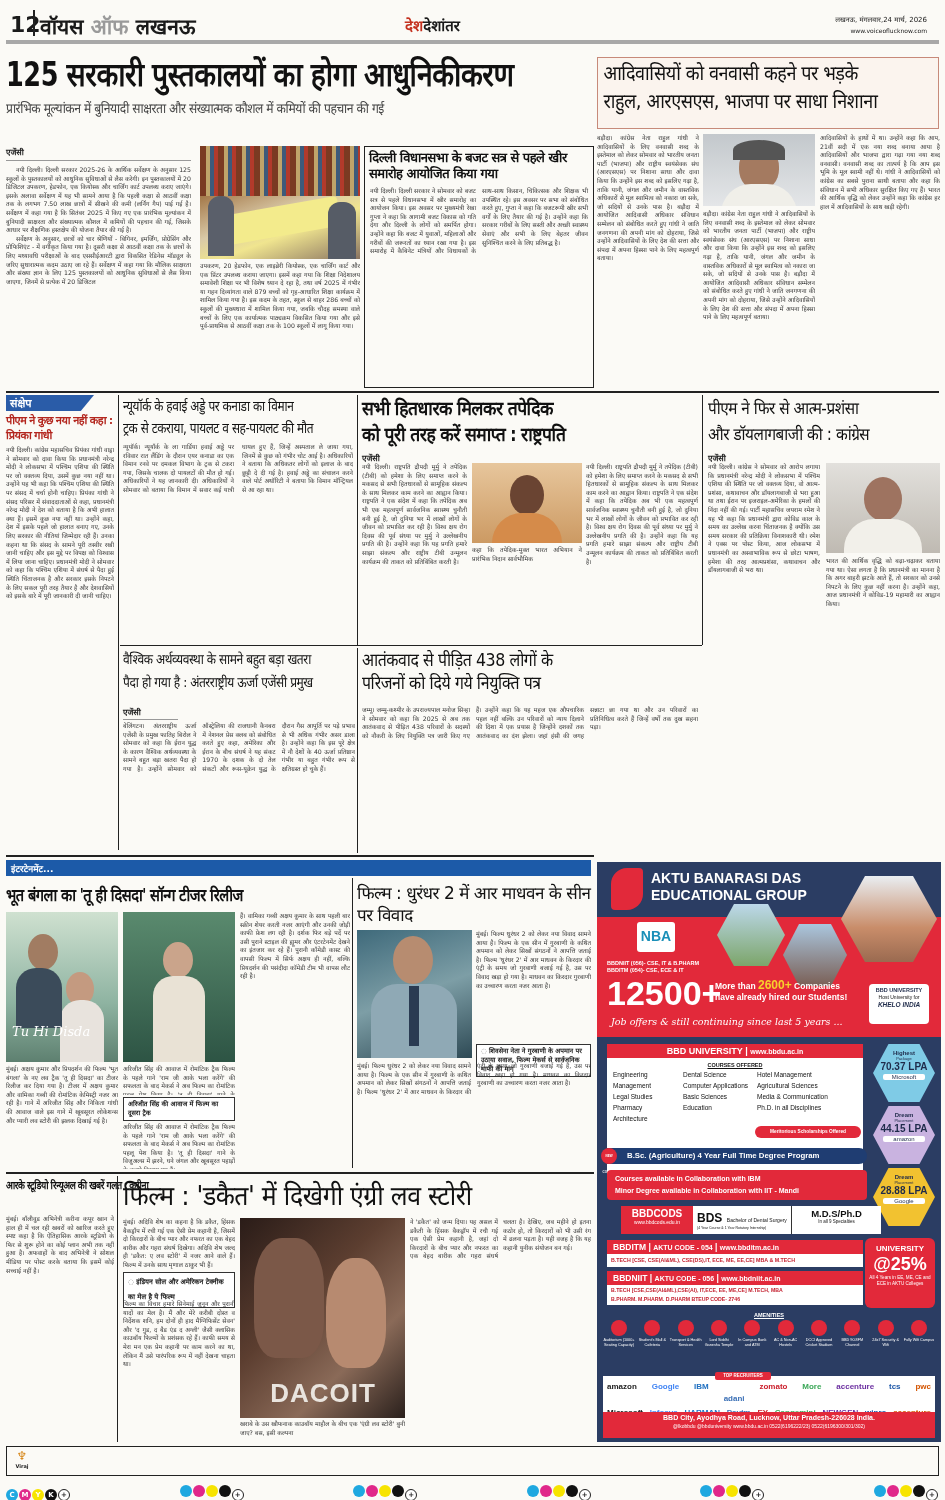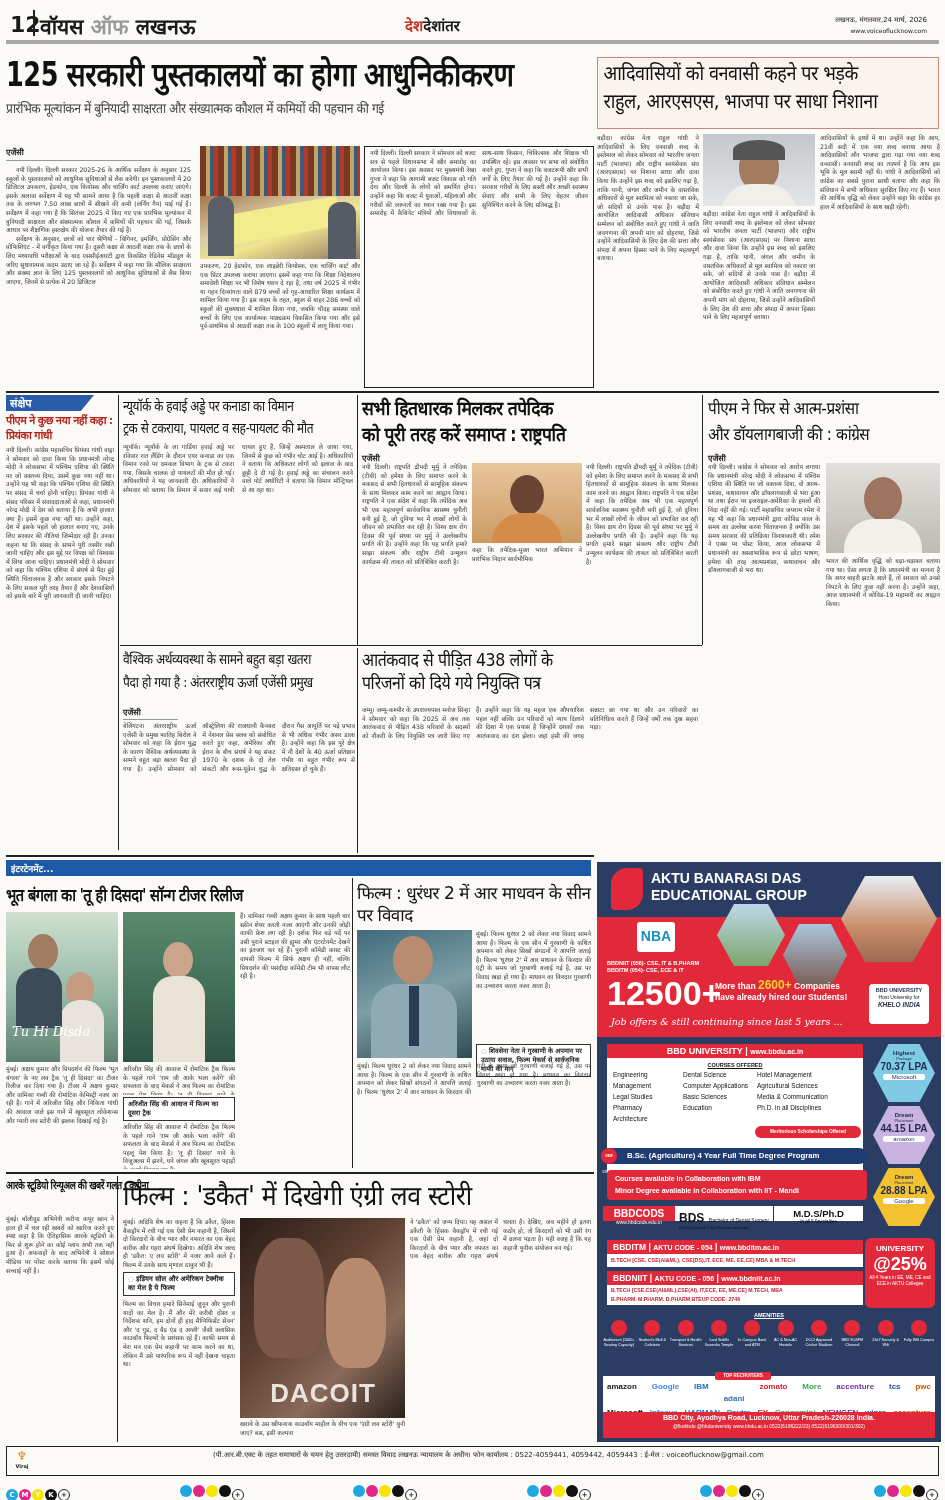--- a/index.html
+++ b/index.html
@@ -60,20 +60,21 @@
 </div>
 <div class="photo" style="left:200px;top:146px;width:160px;height:113px;background:linear-gradient(160deg,#6b4a2c 0%,#a57a4b 30%,#d9c9a7 55%,#f0e58f 70%,#8a7462 100%)">
   <div class="abs" style="left:0;top:0;width:160px;height:50px;background:repeating-linear-gradient(90deg,#7a3a22 0 6px,#c0a46a 6px 10px,#3e5a7a 10px 14px,#b23a2b 14px 18px)"></div>
   <div class="abs" style="left:20px;top:60px;width:120px;height:30px;background:#f3eb8c;border-radius:4px;transform:rotate(-10deg)"></div>
   <div class="abs" style="left:8px;top:50px;width:26px;height:60px;background:#5a5f6a;border-radius:12px 12px 0 0"></div>
   <div class="abs" style="left:128px;top:56px;width:28px;height:57px;background:#565c66;border-radius:12px 12px 0 0"></div>
 </div>
 <div class="abs txt" style="left:200px;top:262px;width:160px;height:124px">उपकरण, 20 हेडफोन, एक लाइब्रेरी कियोस्क, एक चार्जिंग कार्ट और एक प्रिंटर उपलब्ध कराया जाएगा। इसमें कहा गया कि शिक्षा निदेशालय समावेशी शिक्षा पर भी विशेष ध्यान दे रहा है, तथा वर्ष 2025 में गंभीर या गहन दिव्यांगता वाले 879 बच्चों को गृह-आधारित शिक्षा कार्यक्रम में शामिल किया गया है। इस कदम के तहत, स्कूल से बाहर 286 बच्चों को स्कूलों की मुख्यधारा में शामिल किया गया, जबकि चौदह समस्या वाले बच्चों के लिए एक कार्यात्मक पाठ्यक्रम विकसित किया गया और इसे पूर्व-प्राथमिक से आठवीं कक्षा तक के 100 स्कूलों में लागू किया गया।</div>
 
 <div class="abs" style="left:364px;top:146px;width:230px;height:242px;border:1px solid #222">
+  <div class="hl-l" style="padding:3px 4px;font-size:13px;line-height:16px;font-weight:bold">दिल्ली विधानसभा के बजट सत्र से पहले खीर समारोह आयोजित किया गया</div>
   <div class="txt" style="padding:2px 5px;height:200px;column-count:2;column-gap:6px">नयी दिल्ली। दिल्ली सरकार ने सोमवार को बजट सत्र से पहले विधानसभा में खीर समारोह का आयोजन किया। इस अवसर पर मुख्यमंत्री रेखा गुप्ता ने कहा कि आगामी बजट विकास को गति देगा और दिल्ली के लोगों को समर्पित होगा। उन्होंने कहा कि बजट में युवाओं, महिलाओं और गरीबों की जरूरतों का ध्यान रखा गया है। इस समारोह में कैबिनेट मंत्रियों और विधायकों के साथ-साथ किसान, चिकित्सक और शिक्षक भी उपस्थित रहे। इस अवसर पर सभा को संबोधित करते हुए, गुप्ता ने कहा कि बजटरूपी खीर सभी वर्गों के लिए तैयार की गई है। उन्होंने कहा कि सरकार गरीबों के लिए सस्ती और अच्छी स्वास्थ्य सेवाएं और सभी के लिए बेहतर जीवन सुनिश्चित करने के लिए प्रतिबद्ध है।</div>
 </div>
 
 <div class="abs" style="left:597px;top:57px;width:342px;height:72px;border:1px solid #c78a7a;background:#fbf4ee">
   <div class="hl-l" style="padding:2px 6px;font-size:20px;line-height:26px;white-space:nowrap;transform:scaleX(0.9);transform-origin:left">आदिवासियों को वनवासी कहने पर भड़के</div>
   <div class="hl-l" style="padding:0 6px;font-size:20px;line-height:26px;white-space:nowrap;transform:scaleX(0.9);transform-origin:left">राहुल, आरएसएस, भाजपा पर साधा निशाना</div>
 </div>
 <div class="abs txt" style="left:597px;top:134px;width:102px;height:254px">बड़ौदा। कांग्रेस नेता राहुल गांधी ने आदिवासियों के लिए वनवासी शब्द के इस्तेमाल को लेकर सोमवार को भारतीय जनता पार्टी (भाजपा) और राष्ट्रीय स्वयंसेवक संघ (आरएसएस) पर निशाना साधा और दावा किया कि उन्होंने इस शब्द को इसलिए गढ़ा है, ताकि यानी, जंगल और जमीन के वास्तविक अधिकारों से मूल स्वामित्व को नकारा जा सके, जो सदियों से उनके पास है। बड़ौदा में आयोजित आदिवासी अधिकार संविधान सम्मेलन को संबोधित करते हुए गांधी ने जाति जनगणना की अपनी मांग को दोहराया, जिसे उन्होंने आदिवासियों के लिए देश की सत्ता और संपदा में अपना हिस्सा पाने के लिए महत्वपूर्ण बताया।</div>
 <div class="photo" style="left:703px;top:134px;width:112px;height:72px;background:linear-gradient(180deg,#c3c8cc,#e4e6e8)">
   <div class="abs" style="left:36px;top:10px;width:40px;height:46px;background:#a47a60;border-radius:50% 50% 45% 45%"></div>
@@ -164,21 +165,21 @@
 <div class="abs txt" style="left:357px;top:1062px;width:234px;height:106px;column-count:2;column-gap:6px">मुंबई। फिल्म धुरंधर 2 को लेकर नया विवाद सामने आया है। फिल्म के एक सीन में गुरबाणी के कथित अपमान को लेकर सिखों संगठनों ने आपत्ति जताई है। फिल्म 'धुरंधर 2' में आर माधवन के किरदार की एंट्री के समय जो गुरबाणी बजाई गई है, उस पर विवाद खड़ा हो गया है। माधवन का किरदार गुरबाणी का उच्चारण करता नजर आता है।</div>
 
 <div class="hrule" style="left:6px;top:1172px;width:588px;height:2px"></div>
 
 <div class="abs hl" style="left:6px;top:1177px;width:108px;font-size:11px;line-height:17px;white-space:nowrap;transform:scaleX(0.82);transform-origin:left">आरके स्टूडियो रिन्यूअल की खबरें गलत : करीना</div>
 <div class="abs txt" style="left:6px;top:1215px;width:108px;height:226px">मुंबई। बॉलीवुड अभिनेत्री करीना कपूर खान ने हाल ही में चल रही खबरों को खारिज करते हुए स्पष्ट कहा है कि ऐतिहासिक आरके स्टूडियो के फिर से शुरू होने का कोई प्लान अभी तक नहीं हुआ है। अफवाहों के बाद अभिनेत्री ने सोशल मीडिया पर पोस्ट करके बताया कि इसमें कोई सच्चाई नहीं है।</div>
 <div class="vrule" style="left:117px;top:1176px;height:266px"></div>
 
 <div class="abs hl-l" style="left:123px;top:1178px;width:468px;font-size:27px;line-height:36px;white-space:nowrap;transform:scaleX(0.92);transform-origin:left">फिल्म : 'डकैत' में दिखेगी एंग्री लव स्टोरी</div>
 <div class="abs txt" style="left:123px;top:1218px;width:112px;height:52px">मुंबई। अदिवि शेष का कहना है कि डकैत, हिंसक बैकड्रॉप में रची गई एक ऐसी प्रेम कहानी है, जिसमें दो किरदारों के बीच प्यार और नफरत का एक बेहद बारीक और गहरा संघर्ष दिखेगा। अदिवि शेष जल्द ही 'डकैत: ए लव स्टोरी' में नजर आने वाले हैं। फिल्म में उनके साथ मृणाल ठाकुर भी हैं।</div>
-<div class="abs bullet-box" style="left:123px;top:1272px;width:112px;font-size:6.8px;line-height:9px"><span style="color:#777">◌ </span><span>इंडियन सोल और अमेरिकन टेक्नीक का मेल है ये फिल्म</span></div>
+<div class="abs bullet-box" style="left:123px;top:1272px;width:112px;font-size:6.8px;line-height:15px"><span style="color:#777">◌ </span><span>इंडियन सोल और अमेरिकन टेक्नीक का मेल है ये फिल्म</span></div>
 <div class="abs txt" style="left:123px;top:1300px;width:112px;height:142px">फिल्म का विचार हमारे सिनेमाई जुनून और पुरानी यादों का मेल है। मैं और मेरे करीबी दोस्त व निर्देशक शनि, हम दोनों ही हाद मैग्निफिसेंट सेवन' और 'द गुड, द बैड एंड द अग्ली' जैसी क्लासिक काउबॉय फिल्मों के प्रशंसक रहे हैं। काफी समय से मेरा मन एक प्रेम कहानी पर काम करने का था, लेकिन मैं उसे पारंपरिक रूप में नहीं देखना चाहता था।</div>
 <div class="photo" style="left:240px;top:1218px;width:165px;height:200px;background:linear-gradient(135deg,#2a1c18,#5c3e30 40%,#8a6a58 70%,#2a201c)">
   <div class="abs" style="left:14px;top:20px;width:70px;height:120px;background:#7b5848;border-radius:40% 40% 30% 30%"></div>
   <div class="abs" style="left:86px;top:40px;width:60px;height:110px;background:#b78a70;border-radius:45% 45% 35% 35%"></div>
   <div class="abs" style="left:8px;top:160px;width:150px;font-family:'Liberation Sans',sans-serif;font-weight:bold;font-size:26px;color:#e9e4de;letter-spacing:1px;text-align:center">DACOIT</div>
 </div>
 <div class="abs txt" style="left:240px;top:1420px;width:165px;height:22px">खराबे के उस खौफनाक काउबॉय माहौल के बीच एक 'एंग्री लव स्टोरी' बुनी जाए? बस, इसी कल्पना</div>
 <div class="abs txt" style="left:410px;top:1218px;width:181px;height:224px;column-count:2;column-gap:5px">ने 'डकैत' को जन्म दिया। यह असल में डकैती के हिंसक बैकड्रॉप में रची गई एक ऐसी प्रेम कहानी है, जहां दो किरदारों के बीच प्यार और नफरत का एक बेहद बारीक और गहरा संघर्ष चलता है। देखिए, जब महीने हो इतना कठोर हो, तो किरदारों को भी उसी रंग में ढलना पड़ता है। यही वजह है कि यह कहानी युनीक संयोजन बन गई।</div>
 
 <div id="ad" class="abs">
@@ -259,21 +260,21 @@
         <div style="font-size: 6px; background: rgb(255, 255, 255); margin: 2px 10px 0px; border-radius: 2px;">amazon</div>
       </div>
       <div class="abs hex" style="left: 276px; top: 306px; width: 62px; height: 58px; background: rgb(242, 194, 48); text-align: center; font-family: &quot;Liberation Sans&quot;, sans-serif; color: rgb(31, 43, 74); padding-top: 6px;">
         <div style="font-size: 6px; font-weight: bold;">Dream</div>
         <div style="font-size: 4px;">Placement</div>
         <div style="font-size: 10px; font-weight: bold;">28.88 LPA</div>
         <div style="font-size: 6px; background: rgb(255, 255, 255); margin: 2px 10px 0px; border-radius: 2px;">Google</div>
       </div>
     </div>
 
-  <div class="abs" style="left:6px;top:344px;width:260px;height:15px;display:flex">
+  <div class="abs" style="left:24px;top:344px;width:260px;height:28px;display:flex">
     <div class="ad-red" style="width:72px;text-align:center;padding-top:2px">
       <div style="font-size:10px;font-weight:bold">BBDCODS</div>
       <div style="font-size:5px">www.bbdcods.edu.in</div>
     </div>
     <div class="white-card" style="width:98px;padding:2px 4px">
       <span style="font-weight:bold;font-size:12px">BDS</span>
       <span style="font-size:5px">Bachelor of Dental Surgery</span>
       <div style="font-size:3.5px">(4 Year Course &amp; 1 Year Rotatory Internship)</div>
     </div>
     <div class="white-card" style="width:90px;text-align:center;padding-top:2px;border-left:1px solid #333">
@@ -373,21 +374,20 @@
     <div style="font-size:5px;margin-top:2px">@lkobbdu  @bbduniversity  www.bbdu.ac.in  0522(6196222/23) 0522(6196300/301/302)</div>
   </div>
 </div>
 
 <div class="abs" style="left:6px;top:1446px;width:933px;height:30px;border:1.5px solid #222">
   <div class="abs" style="left:4px;top:2px;width:22px;height:24px;text-align:center">
     <div style="font-size:12px;color:#d88a1f;line-height:14px">♆</div>
     <div style="font-size:5px;font-weight:bold">Viraj</div>
   </div>
   <div class="abs" style="left:34px;top:3px;width:895px;font-size:7px;line-height:11px;text-align:center;white-space:nowrap;overflow:hidden">
-    <div>(पी.आर.बी.एक्ट के तहत समाचारों के चयन हेतु उत्तरदायी) समस्त विवाद लखनऊ न्यायालय के अधीन। फोन कार्यालय : 0522-4059441, 4059442, 4059443 : ई-मेल : voiceoflucknow@gmail.com</div>
   </div>
 </div>
 
 <div id="reg" class="abs" style="left:6px;top:1482px;width:933px;height:14px;display:flex;justify-content:space-between">
     <div class="cmyk"><span style="background: rgb(31, 168, 224);">C</span><span style="background: rgb(224, 40, 138);">M</span><span style="background: rgb(247, 228, 0);">Y</span><span style="background: rgb(17, 17, 17);">K</span><span style="background: rgb(255, 255, 255); border: 1px solid rgb(34, 34, 34); color: rgb(34, 34, 34); line-height: 10px; width: 12px; height: 12px;">+</span></div>
     <div class="cmyk"><span style="background: rgb(31, 168, 224);"></span><span style="background: rgb(224, 40, 138);"></span><span style="background: rgb(247, 228, 0);"></span><span style="background: rgb(17, 17, 17);"></span><span style="background: rgb(255, 255, 255); border: 1px solid rgb(34, 34, 34); color: rgb(34, 34, 34); line-height: 10px; width: 12px; height: 12px;">+</span></div>
     <div class="cmyk"><span style="background: rgb(31, 168, 224);"></span><span style="background: rgb(224, 40, 138);"></span><span style="background: rgb(247, 228, 0);"></span><span style="background: rgb(17, 17, 17);"></span><span style="background: rgb(255, 255, 255); border: 1px solid rgb(34, 34, 34); color: rgb(34, 34, 34); line-height: 10px; width: 12px; height: 12px;">+</span></div>
     <div class="cmyk"><span style="background: rgb(31, 168, 224);"></span><span style="background: rgb(224, 40, 138);"></span><span style="background: rgb(247, 228, 0);"></span><span style="background: rgb(17, 17, 17);"></span><span style="background: rgb(255, 255, 255); border: 1px solid rgb(34, 34, 34); color: rgb(34, 34, 34); line-height: 10px; width: 12px; height: 12px;">+</span></div>
     <div class="cmyk"><span style="background: rgb(31, 168, 224);"></span><span style="background: rgb(224, 40, 138);"></span><span style="background: rgb(247, 228, 0);"></span><span style="background: rgb(17, 17, 17);"></span><span style="background: rgb(255, 255, 255); border: 1px solid rgb(34, 34, 34); color: rgb(34, 34, 34); line-height: 10px; width: 12px; height: 12px;">+</span></div>
     <div class="cmyk"><span style="background: rgb(31, 168, 224);"></span><span style="background: rgb(224, 40, 138);"></span><span style="background: rgb(247, 228, 0);"></span><span style="background: rgb(17, 17, 17);"></span><span style="background: rgb(255, 255, 255); border: 1px solid rgb(34, 34, 34); color: rgb(34, 34, 34); line-height: 10px; width: 12px; height: 12px;">+</span></div>

